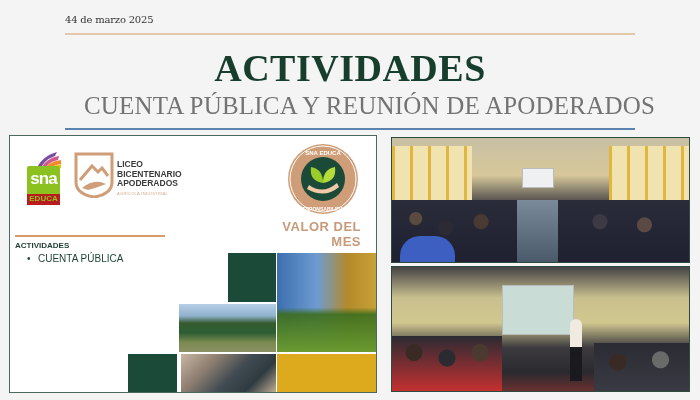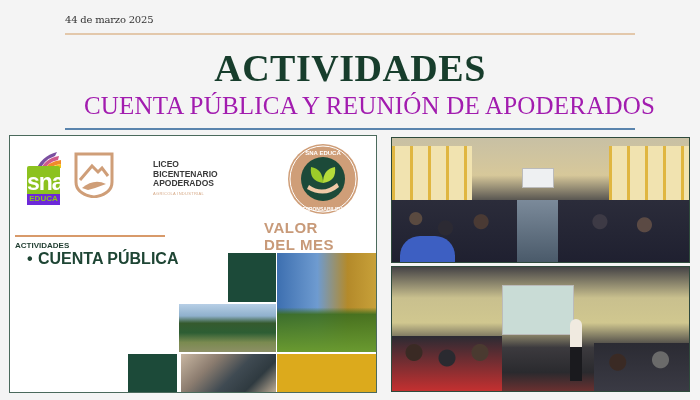--- a/index.html
+++ b/index.html
@@ -5,41 +5,41 @@
   * { margin:0; padding:0; box-sizing:border-box; }
   html, body { width:700px; height:400px; overflow:hidden; background:#f4f4f4; }
   body { position:relative; font-family:"Liberation Serif","DejaVu Serif",serif; }
 
   .topline { position:absolute; left:65px; top:14px; width:570px; height:16px; font-size:11px; color:#333; }
   .topline .date { position:absolute; left:0; top:0; font-family:"DejaVu Serif",serif; font-size:10px; letter-spacing:-0.2px; }
   .topline .school { position:absolute; right:0; top:0; font-family:"DejaVu Serif",serif; font-size:10px; letter-spacing:-0.2px; }
   .rule-tan { position:absolute; left:65px; top:33px; width:570px; height:2px; background:#e3c8ab; }
 
   .title { position:absolute; left:0; width:700px; top:46px; text-align:center; font-family:"Liberation Serif",serif; font-weight:bold; font-size:38px; color:#173d2c; letter-spacing:0.5px; }
-  .subtitle { position:absolute; left:0; width:700px; top:92px; text-align:center; font-family:"Liberation Serif",serif; font-size:25px; color:#a21caf; letter-spacing:0.2px;padding-left:39px; }
+  .subtitle { position:absolute; left:0; width:700px; top:92px; text-align:center; font-family:"Liberation Serif",serif; font-size:25px; color:#737373; letter-spacing:0.2px;padding-left:39px; }
   .rule-blue { position:absolute; left:65px; top:128px; width:570px; height:2px; background:#5a84ad; }
 
   .card { position:absolute; left:9px; top:135px; width:368px; height:258px; background:#fff; border:1px solid #4b6a5c; overflow:hidden; }
 
   .sna { position:absolute; left:17px; top:16px; width:34px; height:54px; }
   .sna .fan { position:absolute; left:4px; top:0; width:30px; height:20px; }
   .sna .box { position:absolute; left:0; top:14px; width:33px; height:28px; background:#8cc21f; border-radius:2px 2px 0 0; }
-  .sna .txt { position:absolute; left:0; top:17px; width:33px; text-align:center; color:#fff; font-family:"Liberation Sans",sans-serif; font-weight:bold; font-size:23px; letter-spacing:-1px; }
-  .sna .edu { position:absolute; left:0; top:42px; width:33px; height:11px; background:#6d28d9; color:#8cc21f; text-align:center; font-family:"Liberation Sans",sans-serif; font-size:8px; font-weight:bold; }
+  .sna .txt { position:absolute; left:0; top:17px; width:33px; text-align:center; color:#fff; font-family:"Liberation Sans",sans-serif; font-weight:bold; font-size:17px; letter-spacing:-1px; }
+  .sna .edu { position:absolute; left:0; top:42px; width:33px; height:11px; background:#b91c1c; color:#8cc21f; text-align:center; font-family:"Liberation Sans",sans-serif; font-size:8px; font-weight:bold; }
 
   .shield { position:absolute; left:64px; top:16px; width:40px; height:46px; }
-  .liceo-text { position:absolute; left:107px; top:24px; font-family:"Liberation Sans",sans-serif; font-size:8.5px; color:#3a3a3a; line-height:9.5px; font-weight:bold;margin-left:36px; }
+  .liceo-text { position:absolute; left:107px; top:24px; font-family:"Liberation Sans",sans-serif; font-size:8.5px; color:#3a3a3a; line-height:9.5px; font-weight:bold; }
   .liceo-text .sub { font-size:4px; color:#d6a987; font-weight:normal; letter-spacing:0.3px; }
 
   .badge { position:absolute; left:277px; top:7px; width:72px; height:72px; }
-  .valor { position:absolute; left:254px; top:83px; width:85px; text-align:left; font-family:"Liberation Sans",sans-serif; font-weight:bold; font-size:15px; color:#c89a79; letter-spacing:0.5px; }
+  .valor { position:absolute; left:266px; top:83px; width:85px; text-align:right; font-family:"Liberation Sans",sans-serif; font-weight:bold; font-size:13px; color:#c89a79; letter-spacing:0.5px; }
 
   .rule-orange { position:absolute; left:5px; top:99px; width:150px; height:2px; background:#d89a6a; }
   .act-label { position:absolute; left:5px; top:105px; font-family:"Liberation Sans",sans-serif; font-weight:bold; font-size:8px; color:#1e3c2f; }
-  .act-list { position:absolute; left:17px; top:115px; font-family:"Liberation Sans",sans-serif; font-weight:bold; font-size:16px; color:#1e4534; line-height:16px; list-style:none; }
+  .act-list { position:absolute; left:17px; top:115px; font-family:"Liberation Sans",sans-serif; font-weight:normal; font-size:10px; color:#1e4534; line-height:16px; list-style:none; }
   .act-list li { position:relative; padding-left:11px; }
   .act-list li::before { content:"•"; position:absolute; left:0; top:0; }
   .act-list li.cont { padding-left:11px; }
   .act-list li.cont::before { content:""; }
 
   .mosaic { position:absolute; }
   .dg { background:#1c4a39; }
   .gold { background:#dcaa1c; }
   .photo-poles { background:
       linear-gradient(180deg, rgba(0,0,0,0) 55%, rgba(60,110,30,0.9) 62%, #6a9a30 100%),

